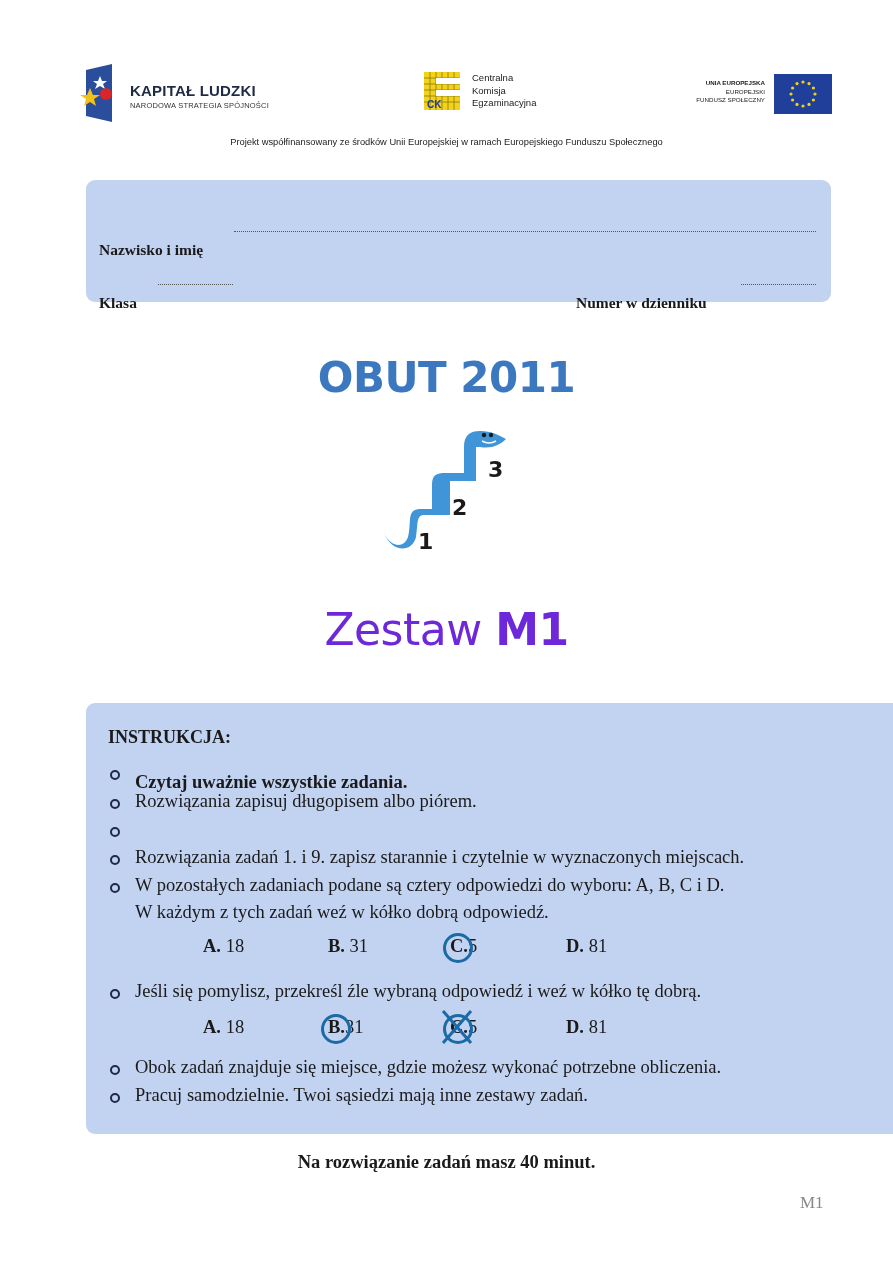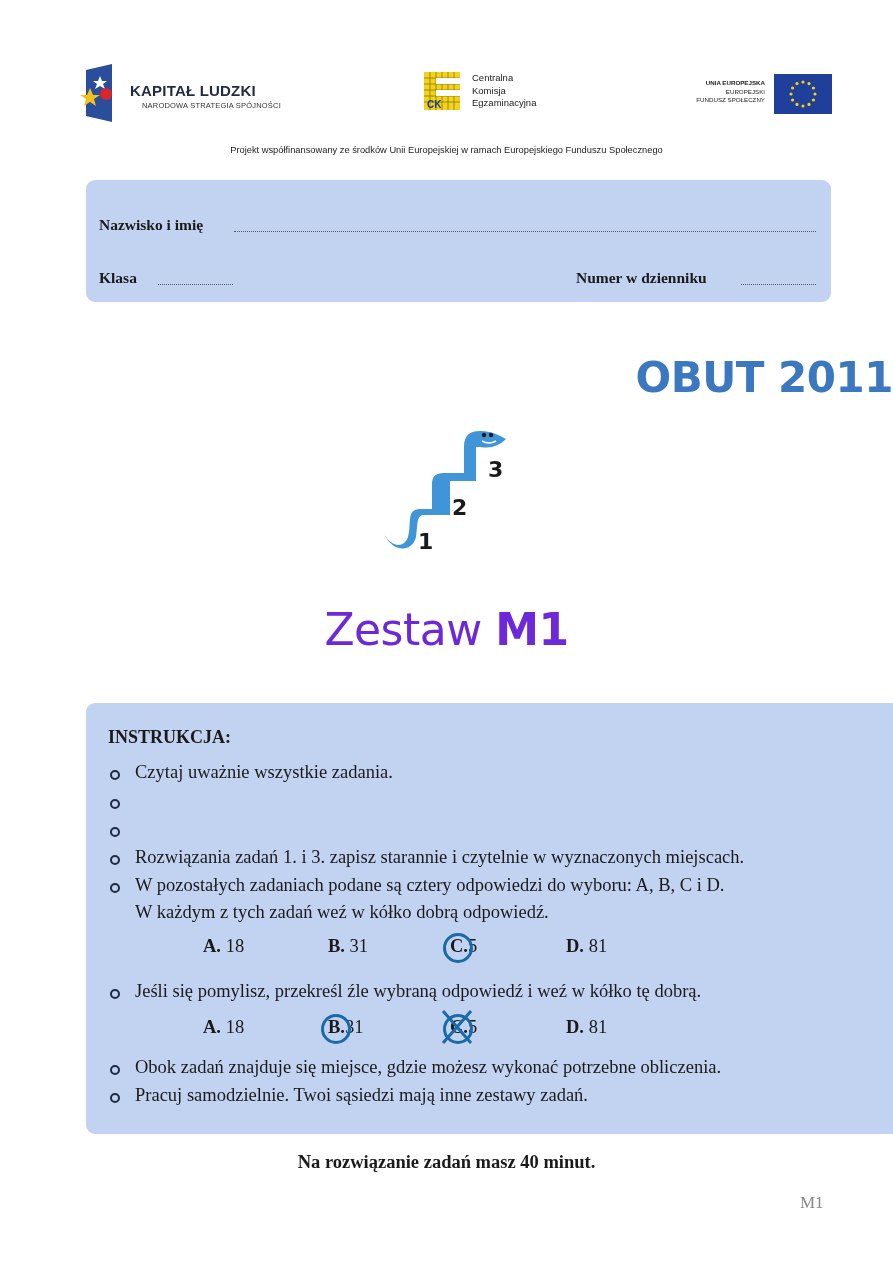--- a/index.html
+++ b/index.html
@@ -2,41 +2,41 @@
 <html><head>
 <meta charset="utf-8">
 <style>
   html, body { margin:0; padding:0; background:#ffffff; }
   body { width:893px; height:1263px; position:relative; overflow:hidden; font-family:"Liberation Serif", serif; color:#1a1a1a; }
 
   
   .kl-logo { position:absolute; left:80px; top:64px; width:190px; height:60px; }
   .kl-flag { position:absolute; left:0; top:0; width:34px; height:58px; }
   .kl-title { position:absolute; left:50px; top:18px; font-family:"Liberation Sans", sans-serif; font-weight:bold; font-size:15px; color:#1f2a44; letter-spacing:0.2px; }
-  .kl-sub { position:absolute; left:50px; top:37px; font-family:"Liberation Sans", sans-serif; font-size:7.5px; color:#333; letter-spacing:0.2px; white-space:nowrap;margin-left:12px; }
+  .kl-sub { position:absolute; left:50px; top:37px; font-family:"Liberation Sans", sans-serif; font-size:7.5px; color:#333; letter-spacing:0.2px; white-space:nowrap; }
 
   .cke-logo { position:absolute; left:424px; top:72px; width:140px; height:42px; }
   .cke-grid { position:absolute; left:0; top:0; width:36px; height:38px; }
   .cke-text { position:absolute; left:48px; top:0; font-family:"Liberation Sans", sans-serif; font-size:9.5px; line-height:12.5px; color:#222; }
   .cke-text div { white-space:nowrap; }
 
   .ue-logo { position:absolute; left:680px; top:72px; width:155px; height:42px; }
   .ue-text { position:absolute; right:70px; top:7px; text-align:right; font-family:"Liberation Sans", sans-serif; font-size:6.2px; line-height:8.5px; color:#222; white-space:nowrap; }
   .ue-text .b { font-weight:bold; }
   .ue-flag { position:absolute; right:3px; top:2px; width:58px; height:40px; }
 
-  .cofin { position:absolute; left:0; width:893px; top:137px; text-align:center; font-family:"Liberation Sans", sans-serif; font-size:9.3px; color:#222;margin-top:8px; }
+  .cofin { position:absolute; left:0; width:893px; top:137px; text-align:center; font-family:"Liberation Sans", sans-serif; font-size:9.3px; color:#222; }
 
   
   .formbox { position:absolute; left:86px; top:180px; width:745px; height:122px; background:#c2d2f1; border-radius:9px; }
-  .frow { position:absolute; font-weight:bold; font-size:15.5px; color:#1a1a1a; }
+  .frow { position:absolute; font-weight:bold; font-size:15.5px; color:#1a1a1a;margin-top:25px; }
   .dots { position:absolute; height:0; border-bottom:1.3px dotted #555; }
 
   
-  .obut { position:absolute; left:0; width:893px; top:353px; text-align:right; font-family:"DejaVu Sans", sans-serif; font-weight:bold; font-size:42px; color:#3c78c0; letter-spacing:-0.5px; }
+  .obut { position:absolute; left:0; width:893px; top:353px; text-align:center; font-family:"DejaVu Sans", sans-serif; font-weight:bold; font-size:42px; color:#3c78c0; letter-spacing:-0.5px; }
   .snake { position:absolute; left:380px; top:425px; width:140px; height:130px; }
   .zestaw { position:absolute; left:0; width:893px; top:604px; text-align:center; font-family:"DejaVu Sans", sans-serif; font-size:44px; color:#6d28d9; letter-spacing:-0.5px; }
   .zestaw b { font-weight:bold; }
 
   
   .instr { position:absolute; left:86px; top:703px; width:852px; height:431px; background:#c2d2f1; border-radius:9px; }
   .instr-title { position:absolute; left:22px; top:24px; font-weight:bold; font-size:18px; color:#1a1a1a; }
   .li { position:absolute; left:49px; font-size:18.5px; color:#1a1a1a; white-space:nowrap; }
   .bullet { position:absolute; left:24px; width:6px; height:6px; border:2px solid #1f2a44; border-radius:50%; }
   .opt { position:absolute; font-size:18.5px; color:#1a1a1a; white-space:nowrap; }
@@ -137,28 +137,29 @@
 
 <div class="zestaw">
   <span>Zestaw</span>
   <b>M1</b>
 </div>
 
 <div class="instr">
   <div class="instr-title">INSTRUKCJA:</div>
 
   <div class="bullet" style="top:67px;"></div>
-  <div class="li" style="top:59px;">Czytaj uważnie wszystkie zadania.</div>
+  <div class="li" style="top:69px;font-weight:bold;">Czytaj uważnie wszystkie zadania.</div>
 
   <div class="bullet" style="top:96px;"></div>
+  <div class="li" style="top:88px;">Rozwiązania zapisuj długopisem albo piórem.</div>
 
   <div class="bullet" style="top:124px;"></div>
 
   <div class="bullet" style="top:152px;"></div>
-  <div class="li" style="top:144px;">Rozwiązania zadań 1. i 3. zapisz starannie i czytelnie w wyznaczonych miejscach.</div>
+  <div class="li" style="top:144px;">Rozwiązania zadań 1. i 9. zapisz starannie i czytelnie w wyznaczonych miejscach.</div>
 
   <div class="bullet" style="top:180px;"></div>
   <div class="li" style="top:172px;">W pozostałych zadaniach podane są cztery odpowiedzi do wyboru: A, B, C i D.</div>
   <div class="li" style="top:199px;">W każdym z tych zadań weź w kółko dobrą odpowiedź.</div>
 
   <div class="opt" style="left:117px; top:233px;"><b>A.</b> <span>18</span></div>
   <div class="opt" style="left:242px; top:233px;"><b>B.</b> <span>31</span></div>
   <div class="opt" style="left:364px; top:233px;"><b>C.</b><span>5</span></div>
   <div class="circle" style="left:357px; top:230px; width:24px; height:24px;"></div>
   <div class="opt" style="left:480px; top:233px;"><b>D.</b> <span>81</span></div>

